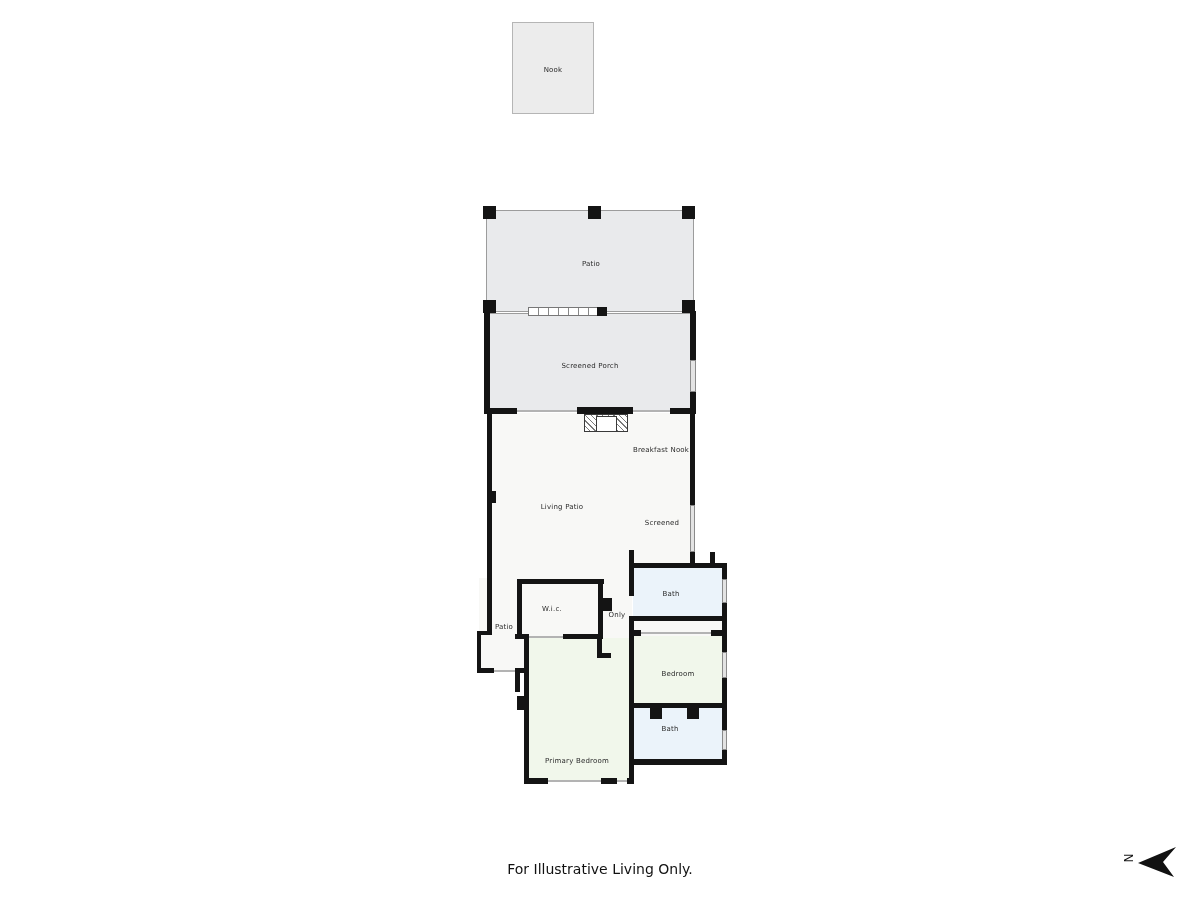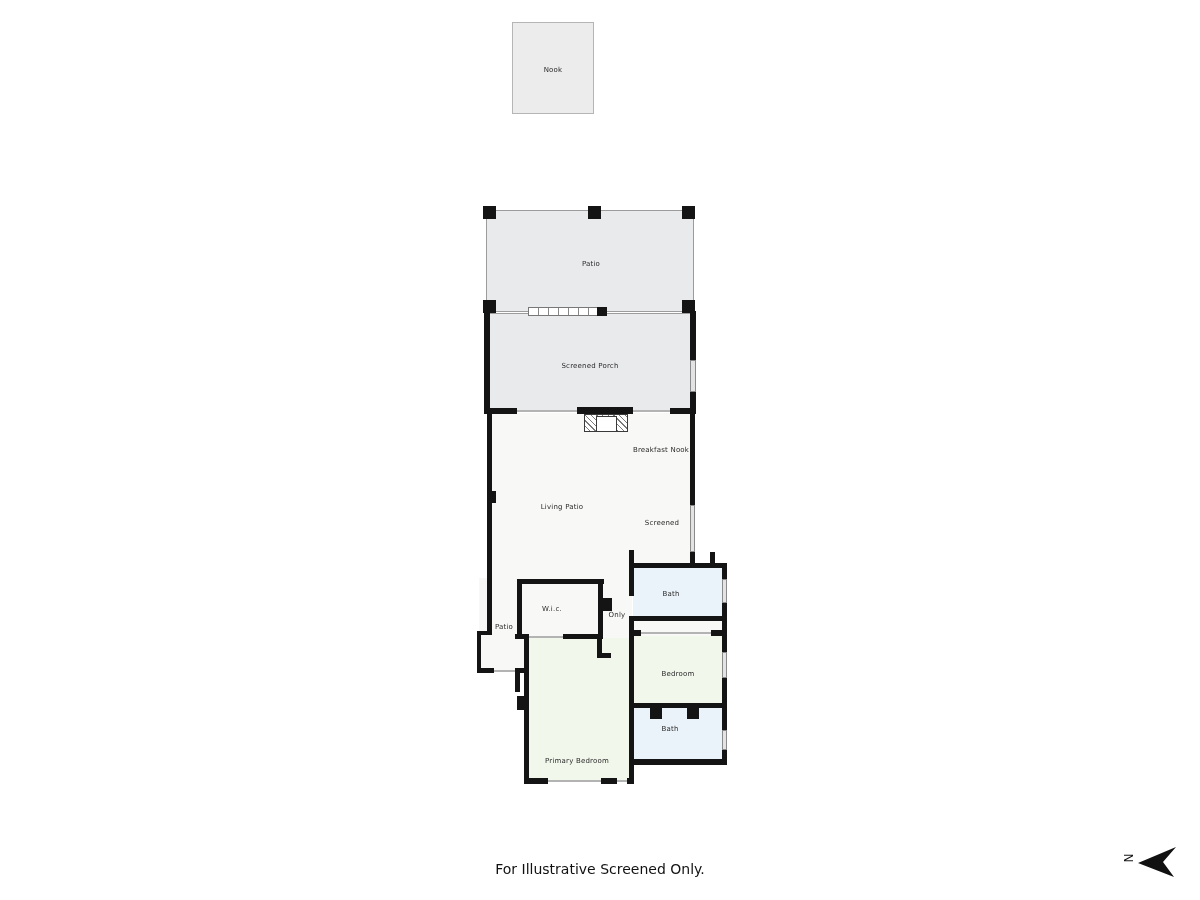--- a/index.html
+++ b/index.html
@@ -135,20 +135,20 @@
   <span class="lbl" style="left:562px;top:507px;">Living Patio</span>
   <span class="lbl" style="left:662px;top:523px;">Screened</span>
   <span class="lbl" style="left:671px;top:594px;">Bath</span>
   <span class="lbl" style="left:617px;top:615px;">Only</span>
   <span class="lbl" style="left:552px;top:609px;">W.i.c.</span>
   <span class="lbl" style="left:504px;top:627px;">Patio</span>
   <span class="lbl" style="left:678px;top:674px;">Bedroom</span>
   <span class="lbl" style="left:577px;top:715px;margin-top:46px;">Primary Bedroom</span>
   <span class="lbl" style="left:670px;top:729px;">Bath</span>
 
-  <div id="footer-text">For Illustrative Screened Only.</div>
+  <div id="footer-text">For Illustrative Living Only.</div>
 
   <span id="compass-n">N</span>
   <svg id="compass-arrow" width="42" height="34" viewBox="0 0 42 34">
     <polygon points="2,18 40,2 27,17 38,32" fill="#111"></polygon>
   </svg>
 
 </div>
 
 </body></html>

